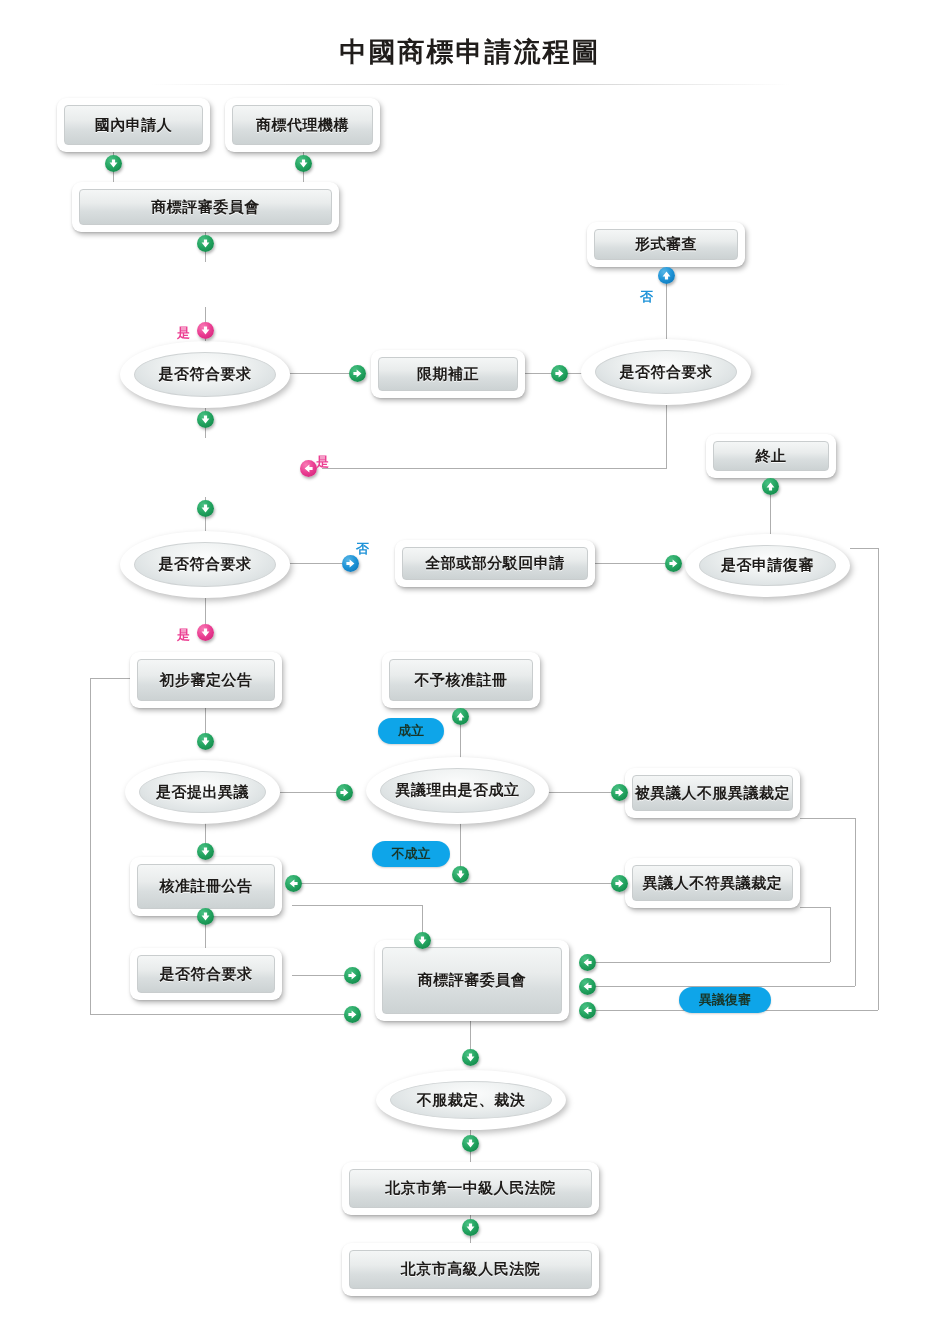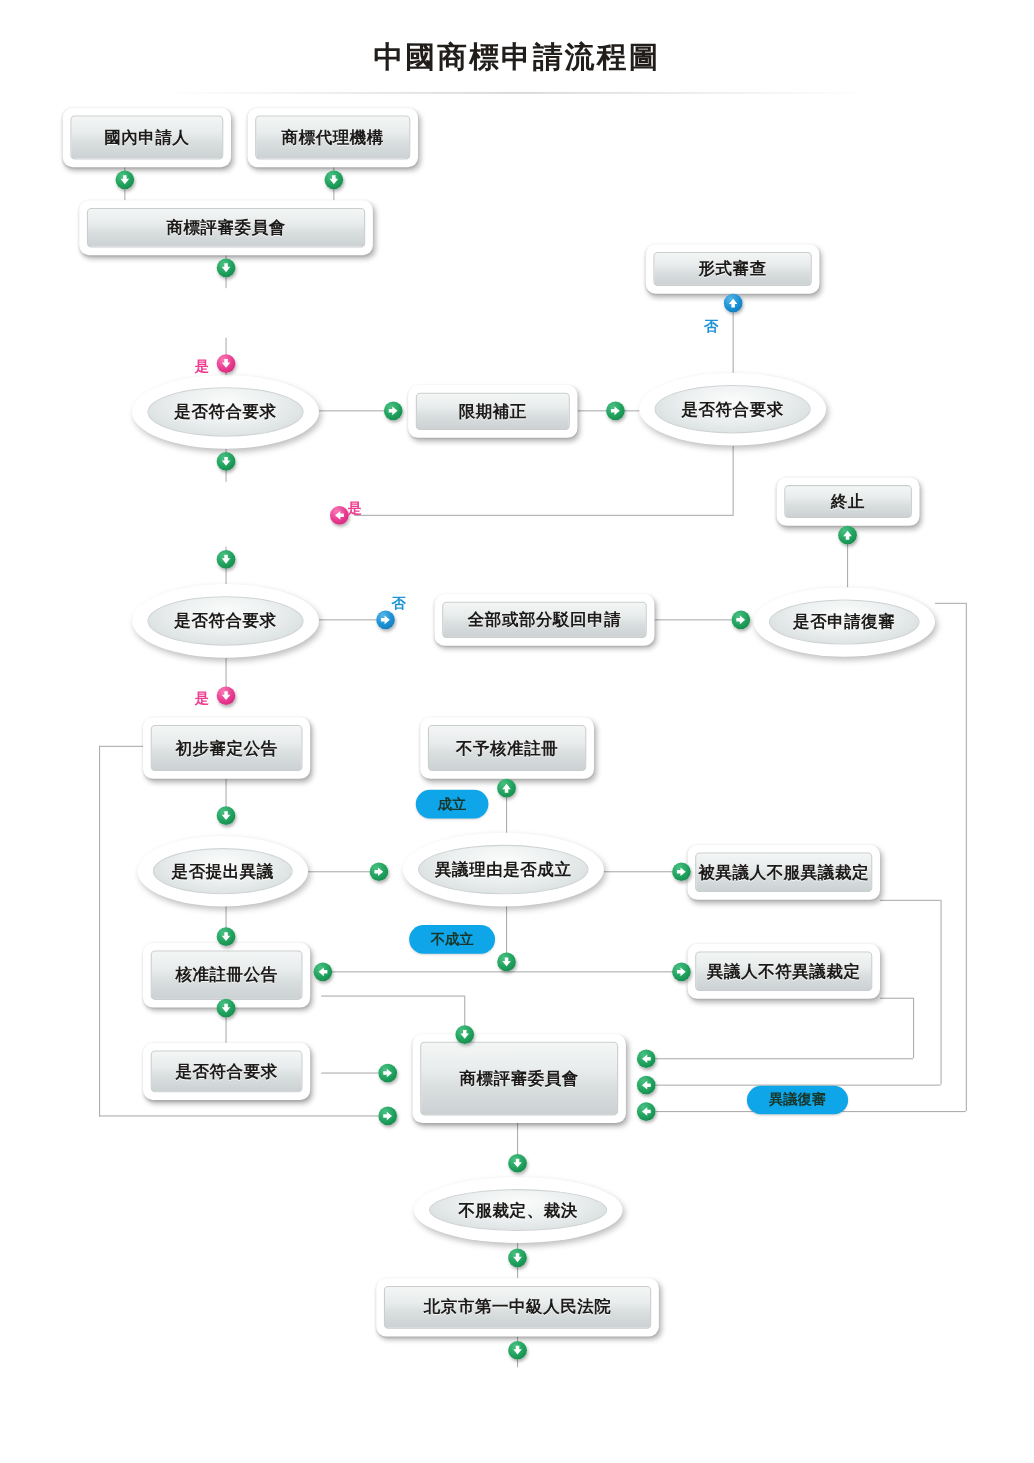--- a/index.html
+++ b/index.html
@@ -273,20 +273,23 @@
   </div>
 
   <div class="node ellipse" style="left:376px;top:1070px;width:190px;height:60px;">
     <div class="inner">不服裁定、裁決</div>
   </div>
 
   <div class="node box" style="left:342px;top:1162px;width:257px;height:53px;">
     <div class="inner">北京市第一中級人民法院</div>
   </div>
 
+  <div class="node box" style="left:342px;top:1243px;width:257px;height:53px;">
+    <div class="inner">北京市高級人民法院</div>
+  </div>
 
   <div class="node pill" style="left:378px;top:718px;width:66px;height:26px;">
     <span>成立</span>
   </div>
 
   <div class="node pill" style="left:372px;top:841px;width:78px;height:26px;">
     <span>不成立</span>
   </div>
 
   <div class="node pill" style="left:679px;top:987px;width:92px;height:26px;">

